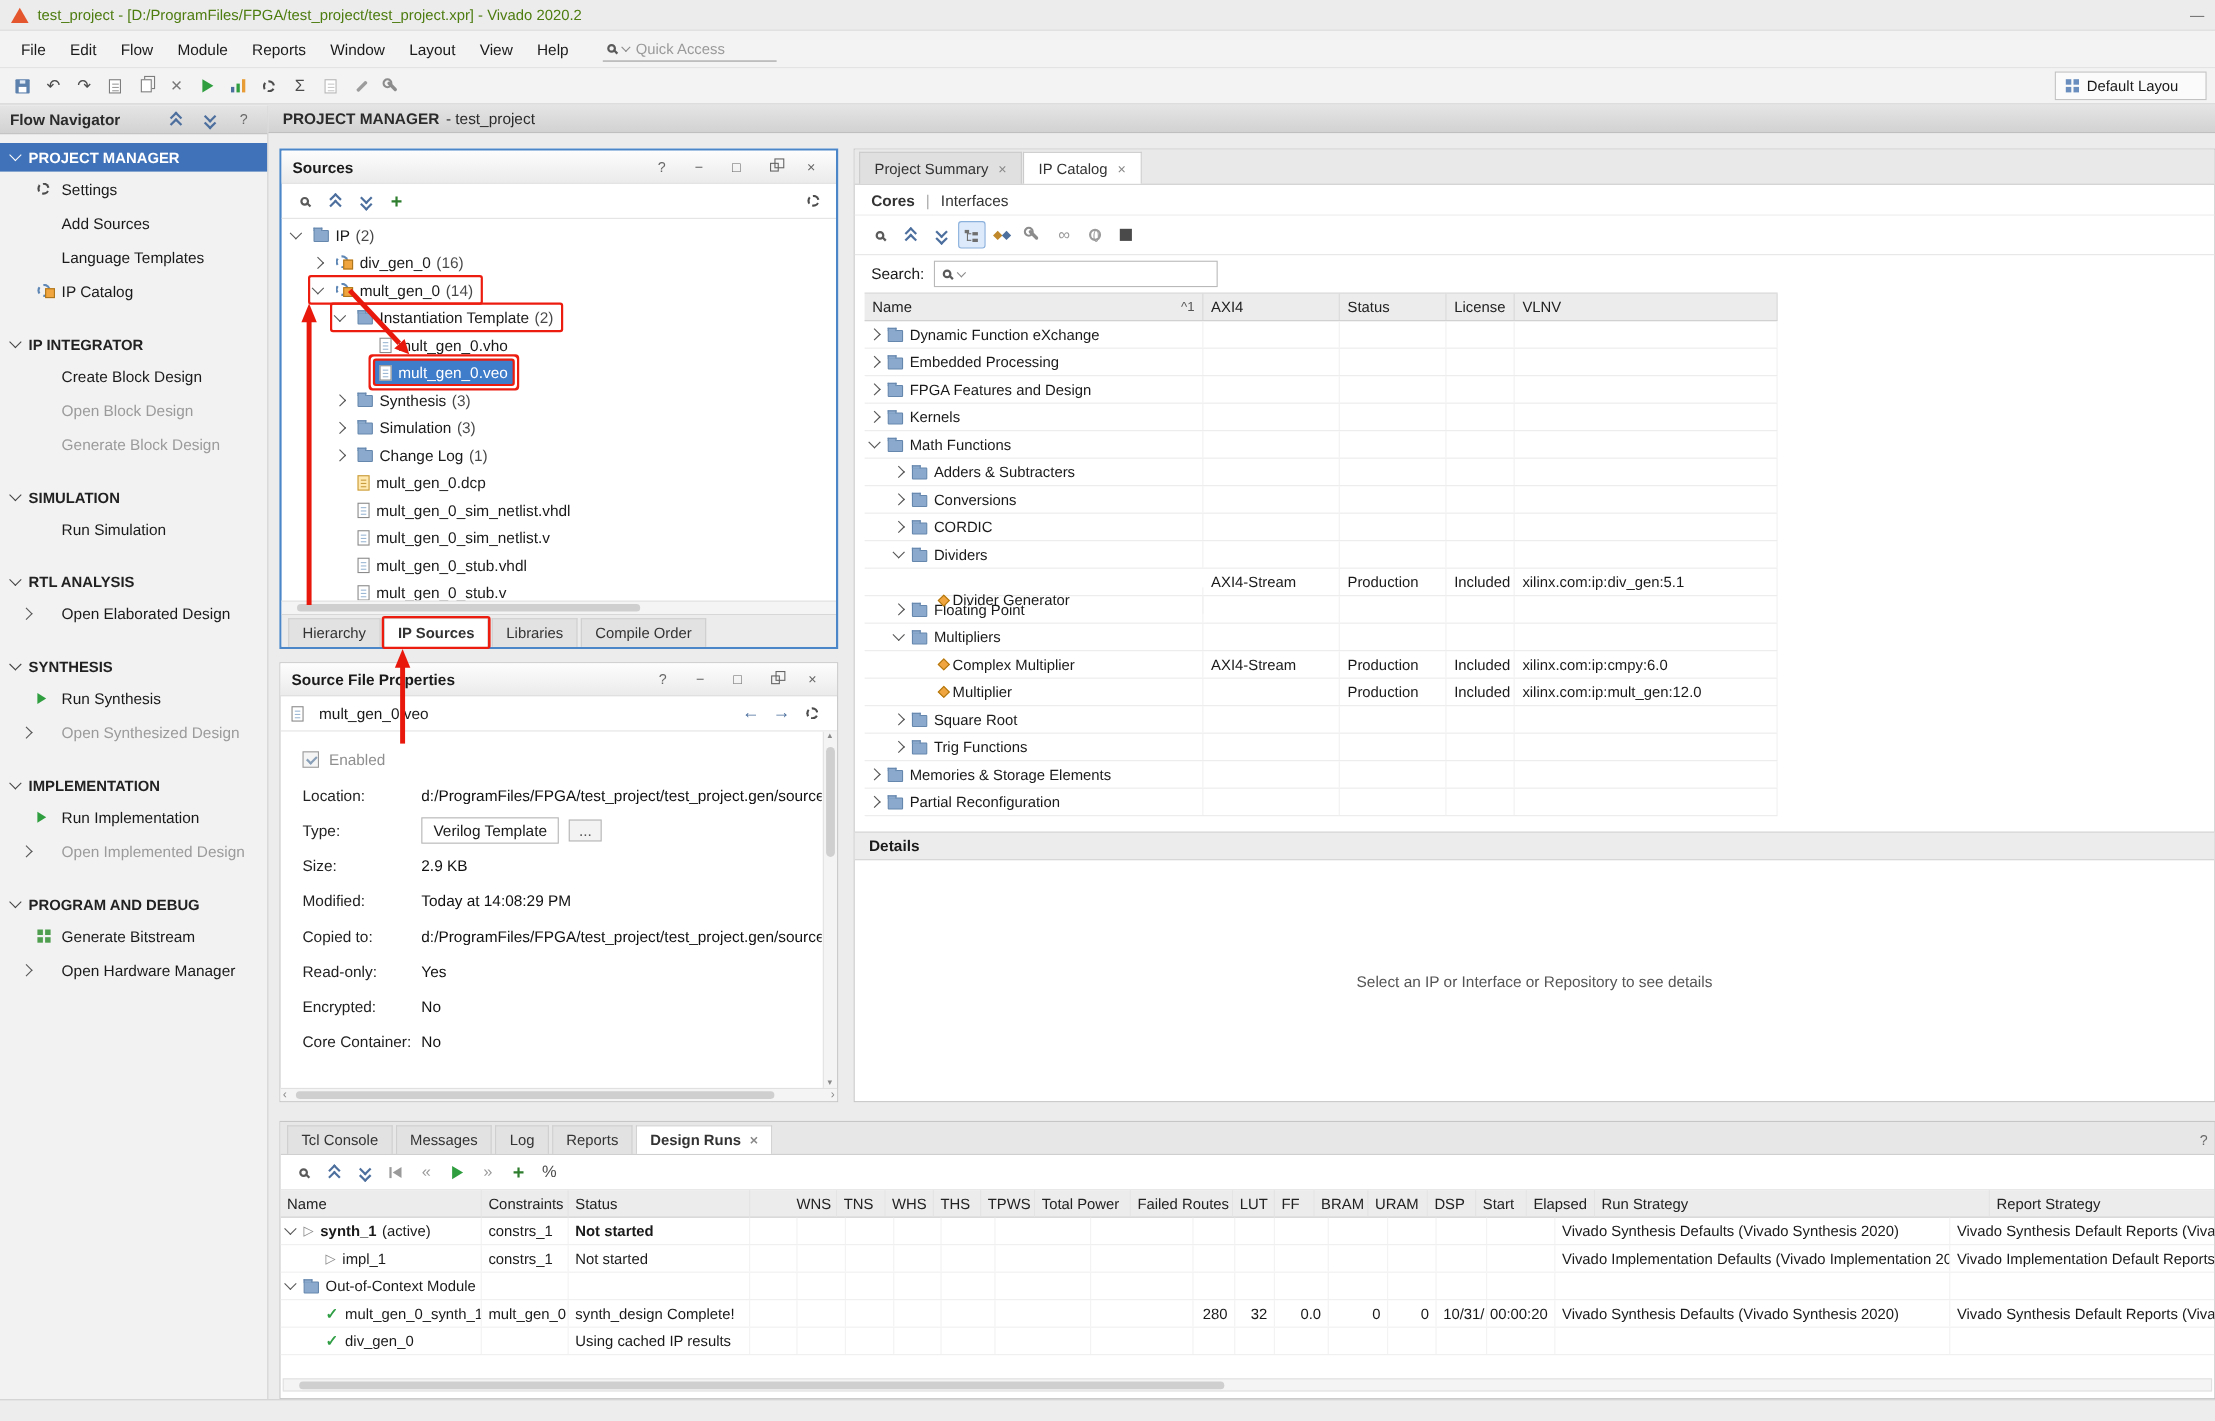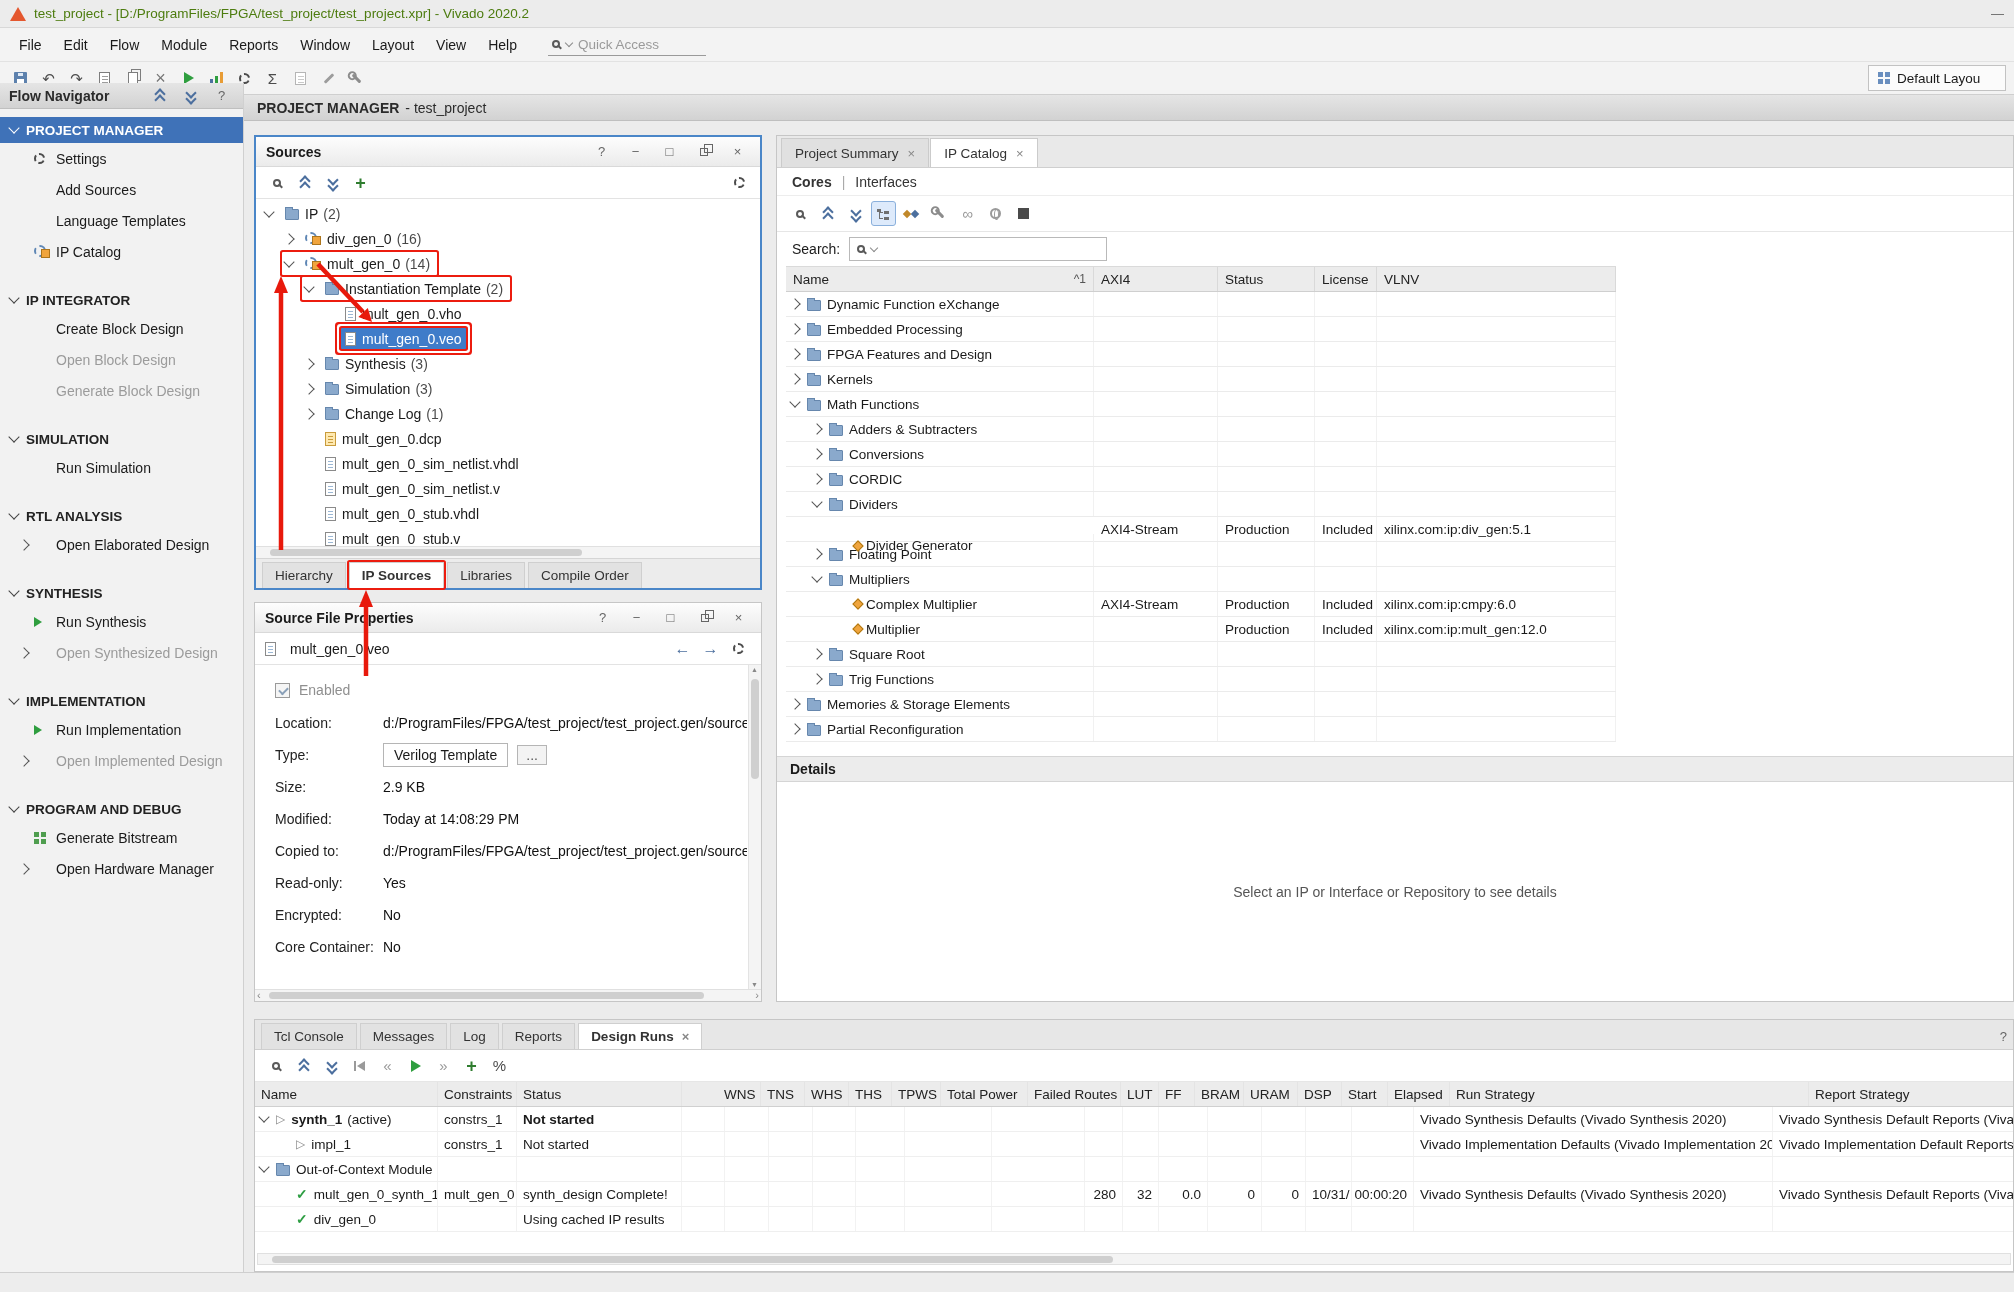--- a/index.html
+++ b/index.html
@@ -102,21 +102,21 @@
 .icon-core{width:8px;height:8px;background:#f0a53e;border:1px solid #b0770f;transform:rotate(45deg);margin:0 4px 0 3px}
 .icon-check{color:#2f9e44;font-weight:bold;font-size:14px;line-height:1}
 .icon-play{color:#8a8a8a;font-size:12px;line-height:1}
 
 .twisty{width:8px;height:8px;display:inline-block;flex:none;border-right:1.6px solid #555;border-bottom:1.6px solid #555;margin-right:8px}
 .twisty.collapsed{transform:rotate(-45deg)}
 .twisty.expanded{transform:rotate(45deg);margin-top:-4px}
 .twisty.none{visibility:hidden}
 
 
-.flownav{position:absolute;left:0;top:83px;width:244px;bottom:20px;background:#f2f2f2;border-right:1px solid #d0d0d0;display:flex;flex-direction:column}
+.flownav{position:absolute;left:0;top:96px;width:244px;bottom:20px;background:#f2f2f2;border-right:1px solid #d0d0d0;display:flex;flex-direction:column}
 .fn-header{height:26px;background:linear-gradient(#e5e5e5,#d2d2d2);border-bottom:1px solid #bfbfbf;display:flex;align-items:center;padding:0 9px;font-weight:bold;color:#2b2b2b}
 .hdr-icons{margin-left:auto;display:flex;gap:6px;align-items:center;font-weight:normal}
 .fn-body{flex:1;overflow:hidden;padding-top:8px}
 .fn-section{height:26px;display:flex;align-items:center;padding:0 10px;font-weight:bold;color:#222;margin-top:20px;font-size:13.5px}
 .fn-section:first-child{margin-top:0}
 .fn-section .twisty{border-color:#444}
 .fn-section.selected{background:#3f72b8;color:#fff}
 .fn-section.selected .twisty{border-color:#fff}
 .fn-item{height:31px;display:flex;align-items:center;padding-left:20px;color:#1a1a1a}
 .fn-item.disabled{color:#9b9b9b}

